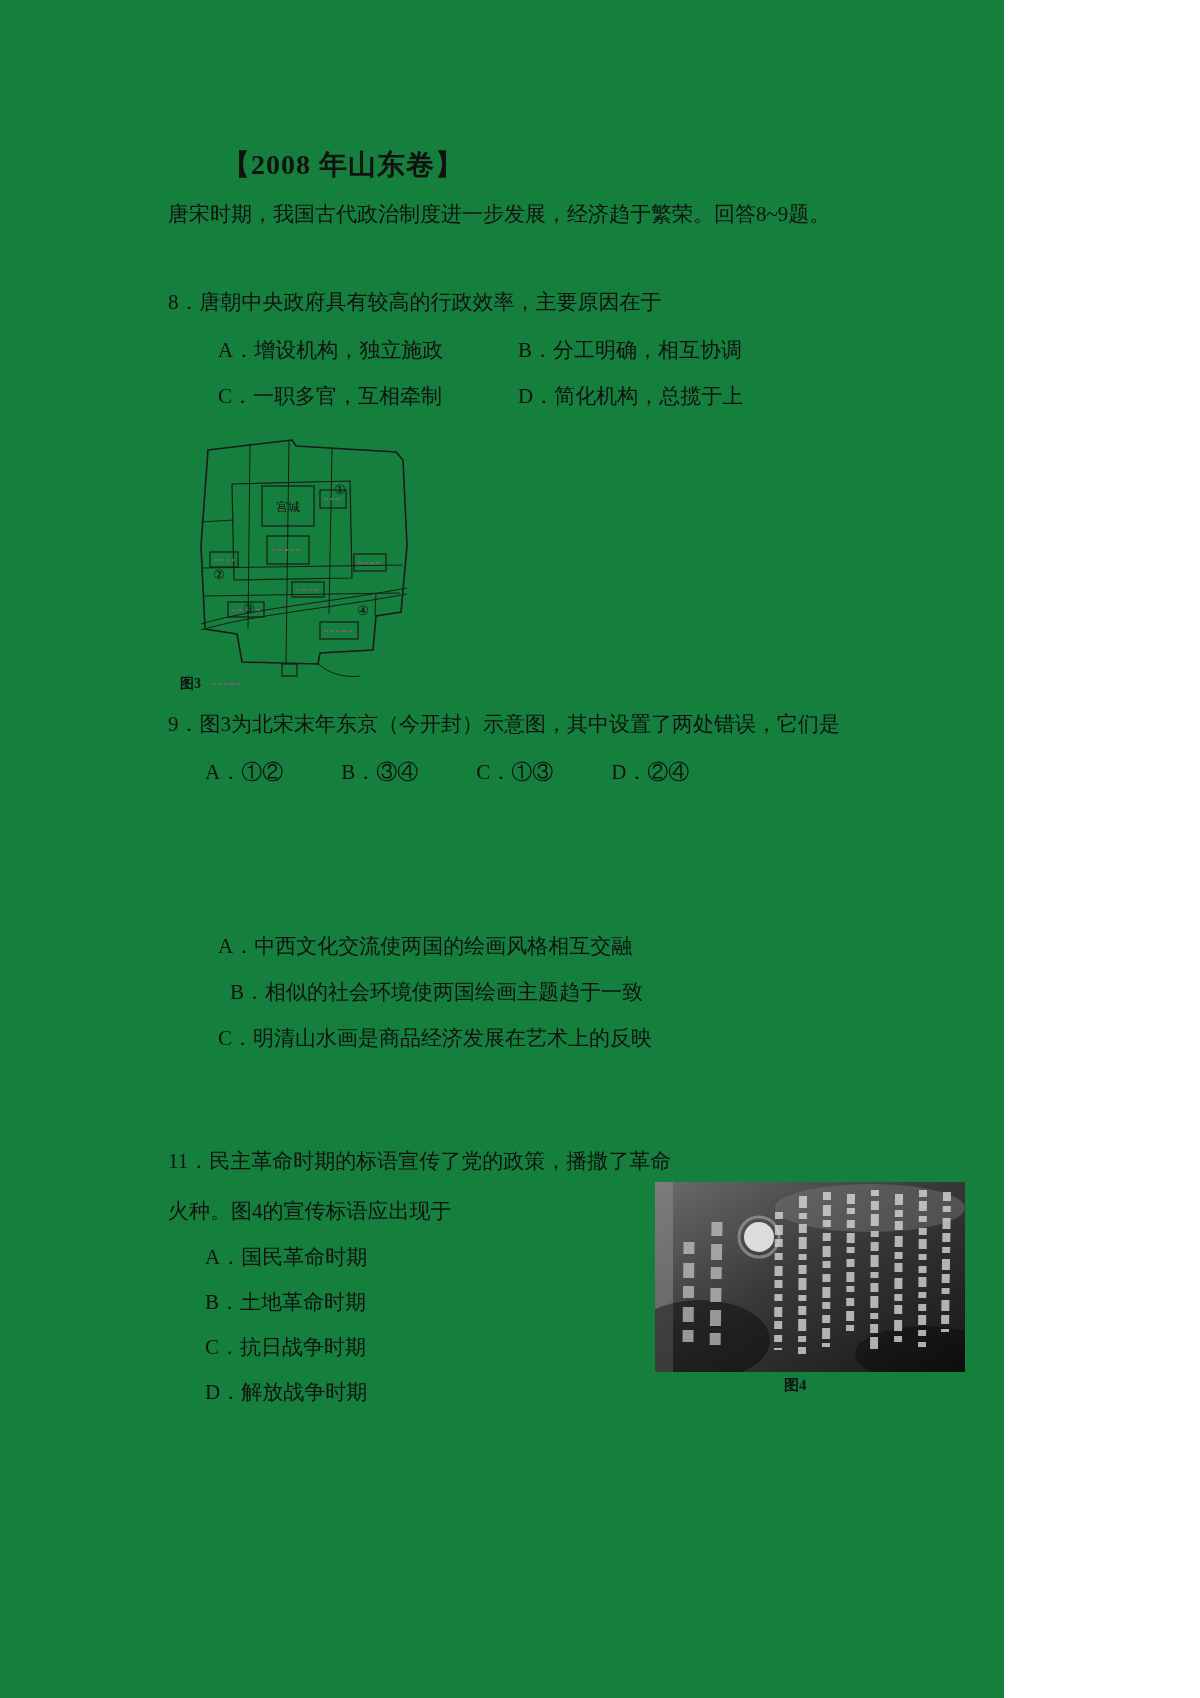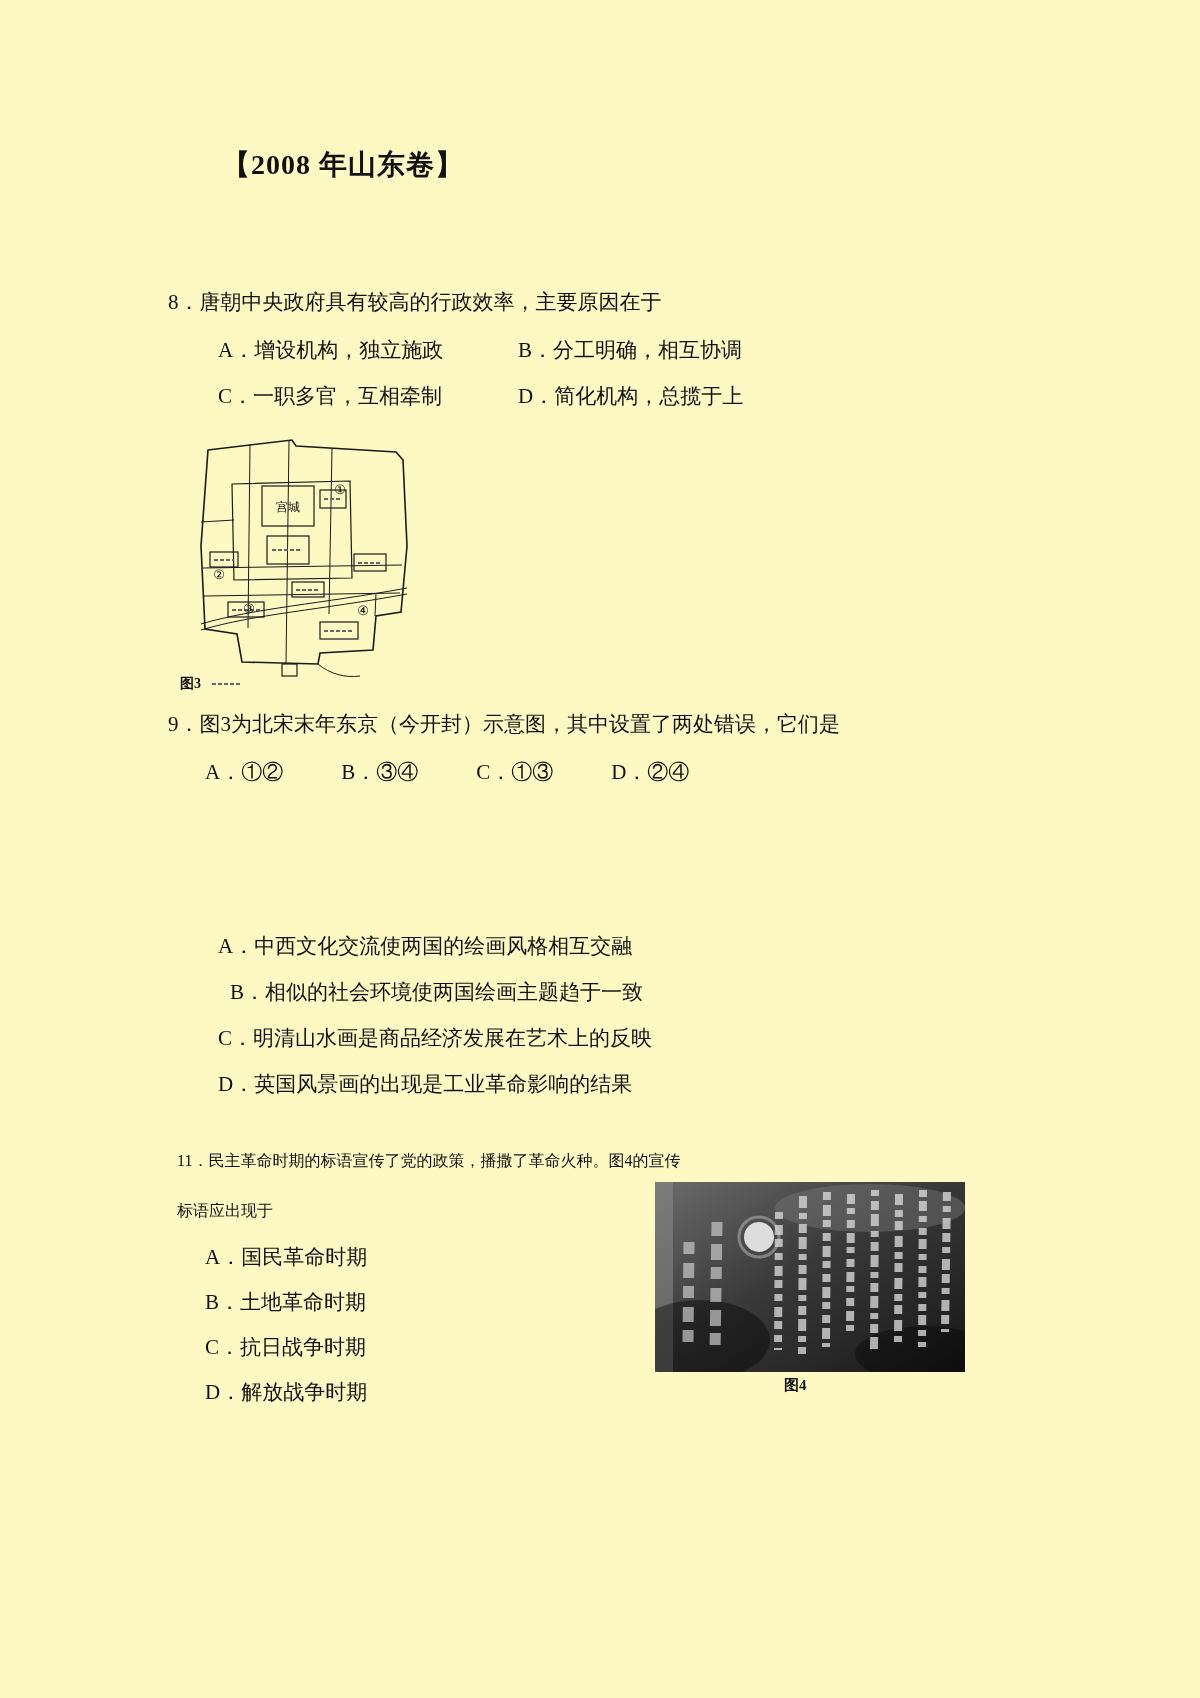--- a/index.html
+++ b/index.html
@@ -1,42 +1,43 @@
 <!DOCTYPE html>
 <html><head>
 <meta charset="utf-8">
 <style>
   html, body { margin:0; padding:0; background:#ffffff; }
   .page {
     position: relative;
-    width: 1200px;
+    width: 1004px;
     height: 1698px;
-    background: #fef9c3;
+    background: #15803d;
     color: #111111;
     font-family: "Liberation Serif", "DejaVu Serif", serif;
     overflow: hidden;
   }
   .abs { position: absolute; }
   .title { font-size: 28px; font-weight: 700; letter-spacing: 1px; }
   .body-text { font-size: 21px; }
   .stem { font-size: 21px; }
   .option { font-size: 21px; }
   .wrap2 { font-size: 21px; line-height: 48px; }
-  .wrap11 { font-size: 16px; line-height: 50px; margin-left: 9px; }
+  .wrap11 { font-size: 21px; line-height: 50px; }
   .q9opt { display: inline-block; margin-right: 54px; font-size: 21px; }
   .fig-caption { font-size: 15px; font-weight: 700; }
   svg text { font-family: "Liberation Serif", "DejaVu Serif", serif; }
 </style>
 </head>
 <body>
 
 <div class="page">
 
   <div class="abs title" style="left:222px; top:146px;">【2008 年山东卷】</div>
 
+  <div class="abs body-text" style="left:168px; top:200px;">唐宋时期，我国古代政治制度进一步发展，经济趋于繁荣。回答8~9题。</div>
 
   <div class="abs stem" style="left:168px; top:288px;text-align:center;">8．唐朝中央政府具有较高的行政效率，主要原因在于</div>
   <div class="abs option" style="left:218px; top:336px;">A．增设机构，独立施政</div>
   <div class="abs option" style="left:518px; top:336px;">B．分工明确，相互协调</div>
   <div class="abs option" style="left:218px; top:382px;">C．一职多官，互相牵制</div>
   <div class="abs option" style="left:518px; top:382px;">D．简化机构，总揽于上</div>
 
   <svg class="abs" style="left:170px; top:426px;" width="258" height="272" viewBox="0 0 258 272">
 
     <path d="M38 24 L122 14 L126 20 L226 26 L233 34 L237 120 L231 186 L206 190 L203 224 L150 227 L148 238 L72 236 L67 208 L35 203 L31 120 Z" fill="none" stroke="#1a1a1a" stroke-width="1.6"></path>
@@ -95,21 +96,20 @@
   <div class="abs" style="left:205px; top:758px;">
     <span class="q9opt">A．①②</span>
     <span class="q9opt">B．③④</span>
     <span class="q9opt">C．①③</span>
     <span class="q9opt">D．②④</span>
   </div>
 
   <div class="abs option" style="left:218px; top:932px;">A．中西文化交流使两国的绘画风格相互交融</div>
   <div class="abs option" style="left:230px; top:978px;">B．相似的社会环境使两国绘画主题趋于一致</div>
   <div class="abs option" style="left:218px; top:1024px;">C．明清山水画是商品经济发展在艺术上的反映</div>
-  <div class="abs option" style="left:218px; top:1070px;">D．英国风景画的出现是工业革命影响的结果</div>
 
   <div class="abs wrap11" style="left:168px; top:1136px; width:512px;">11．民主革命时期的标语宣传了党的政策，播撒了革命火种。图4的宣传标语应出现于</div>
   <div class="abs option" style="left:205px; top:1243px;">A．国民革命时期</div>
   <div class="abs option" style="left:205px; top:1288px;">B．土地革命时期</div>
   <div class="abs option" style="left:205px; top:1333px;">C．抗日战争时期</div>
   <div class="abs option" style="left:205px; top:1378px;">D．解放战争时期</div>
 
   <svg class="abs" style="left:655px; top:1182px;" width="310" height="190" viewBox="0 0 310 190">
     <defs>
       <linearGradient id="photo-grad" x1="0" y1="0" x2="1" y2="1">

